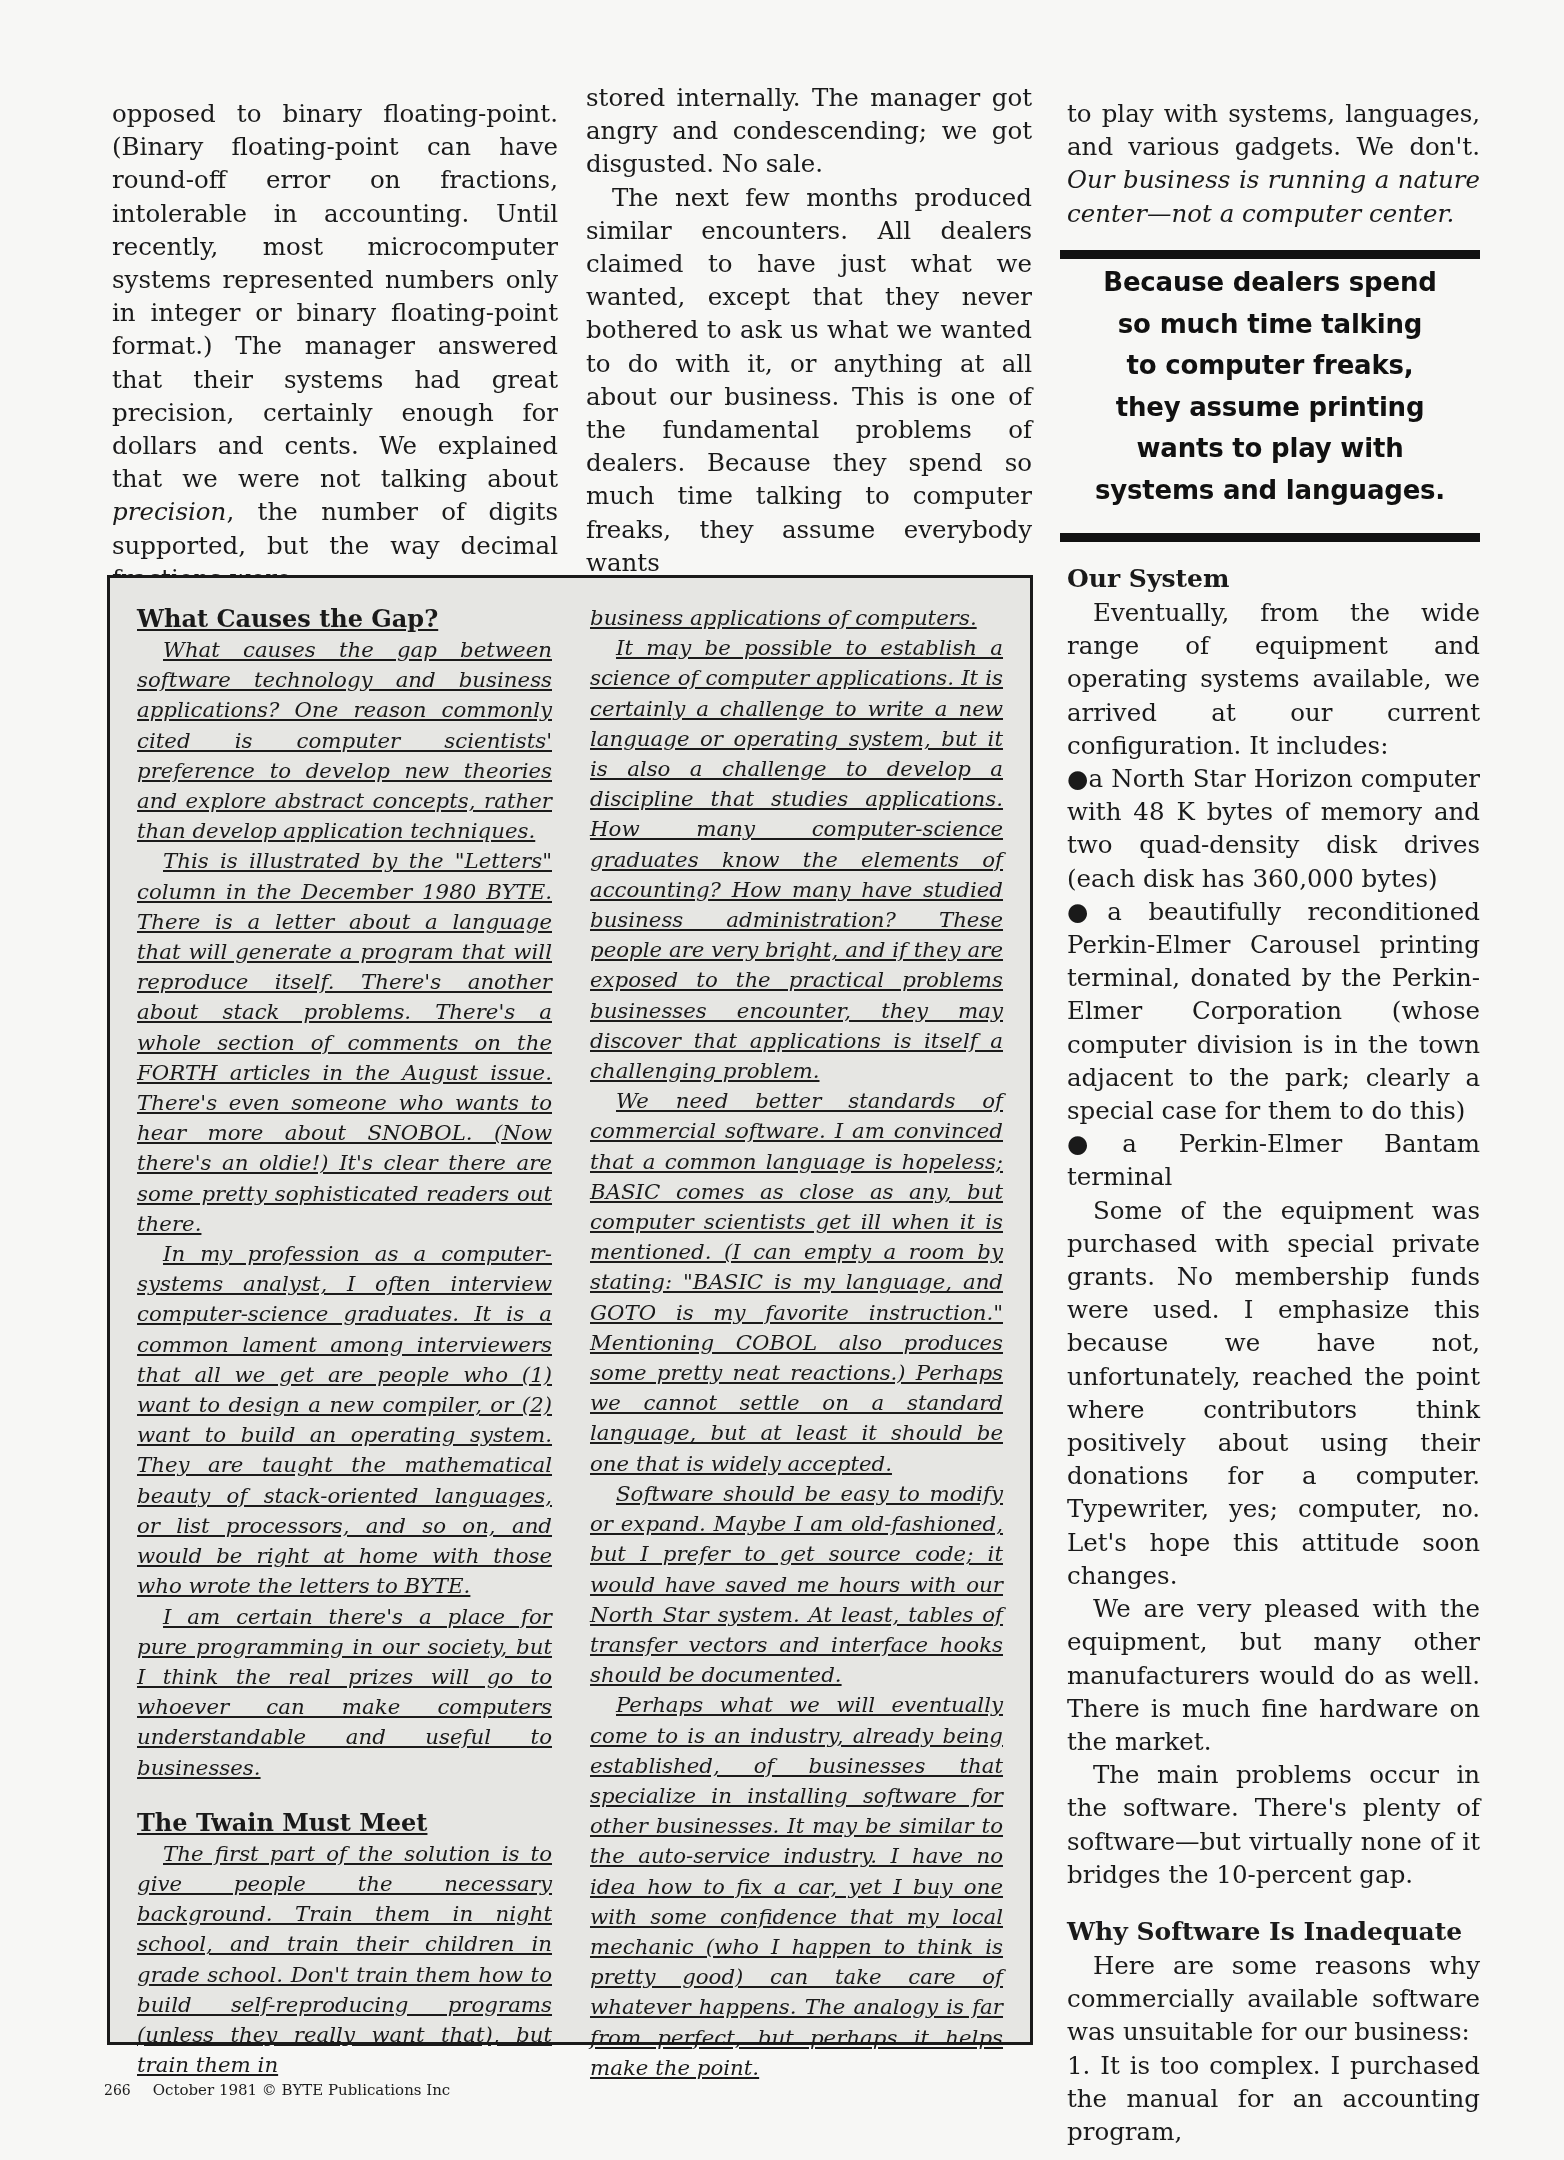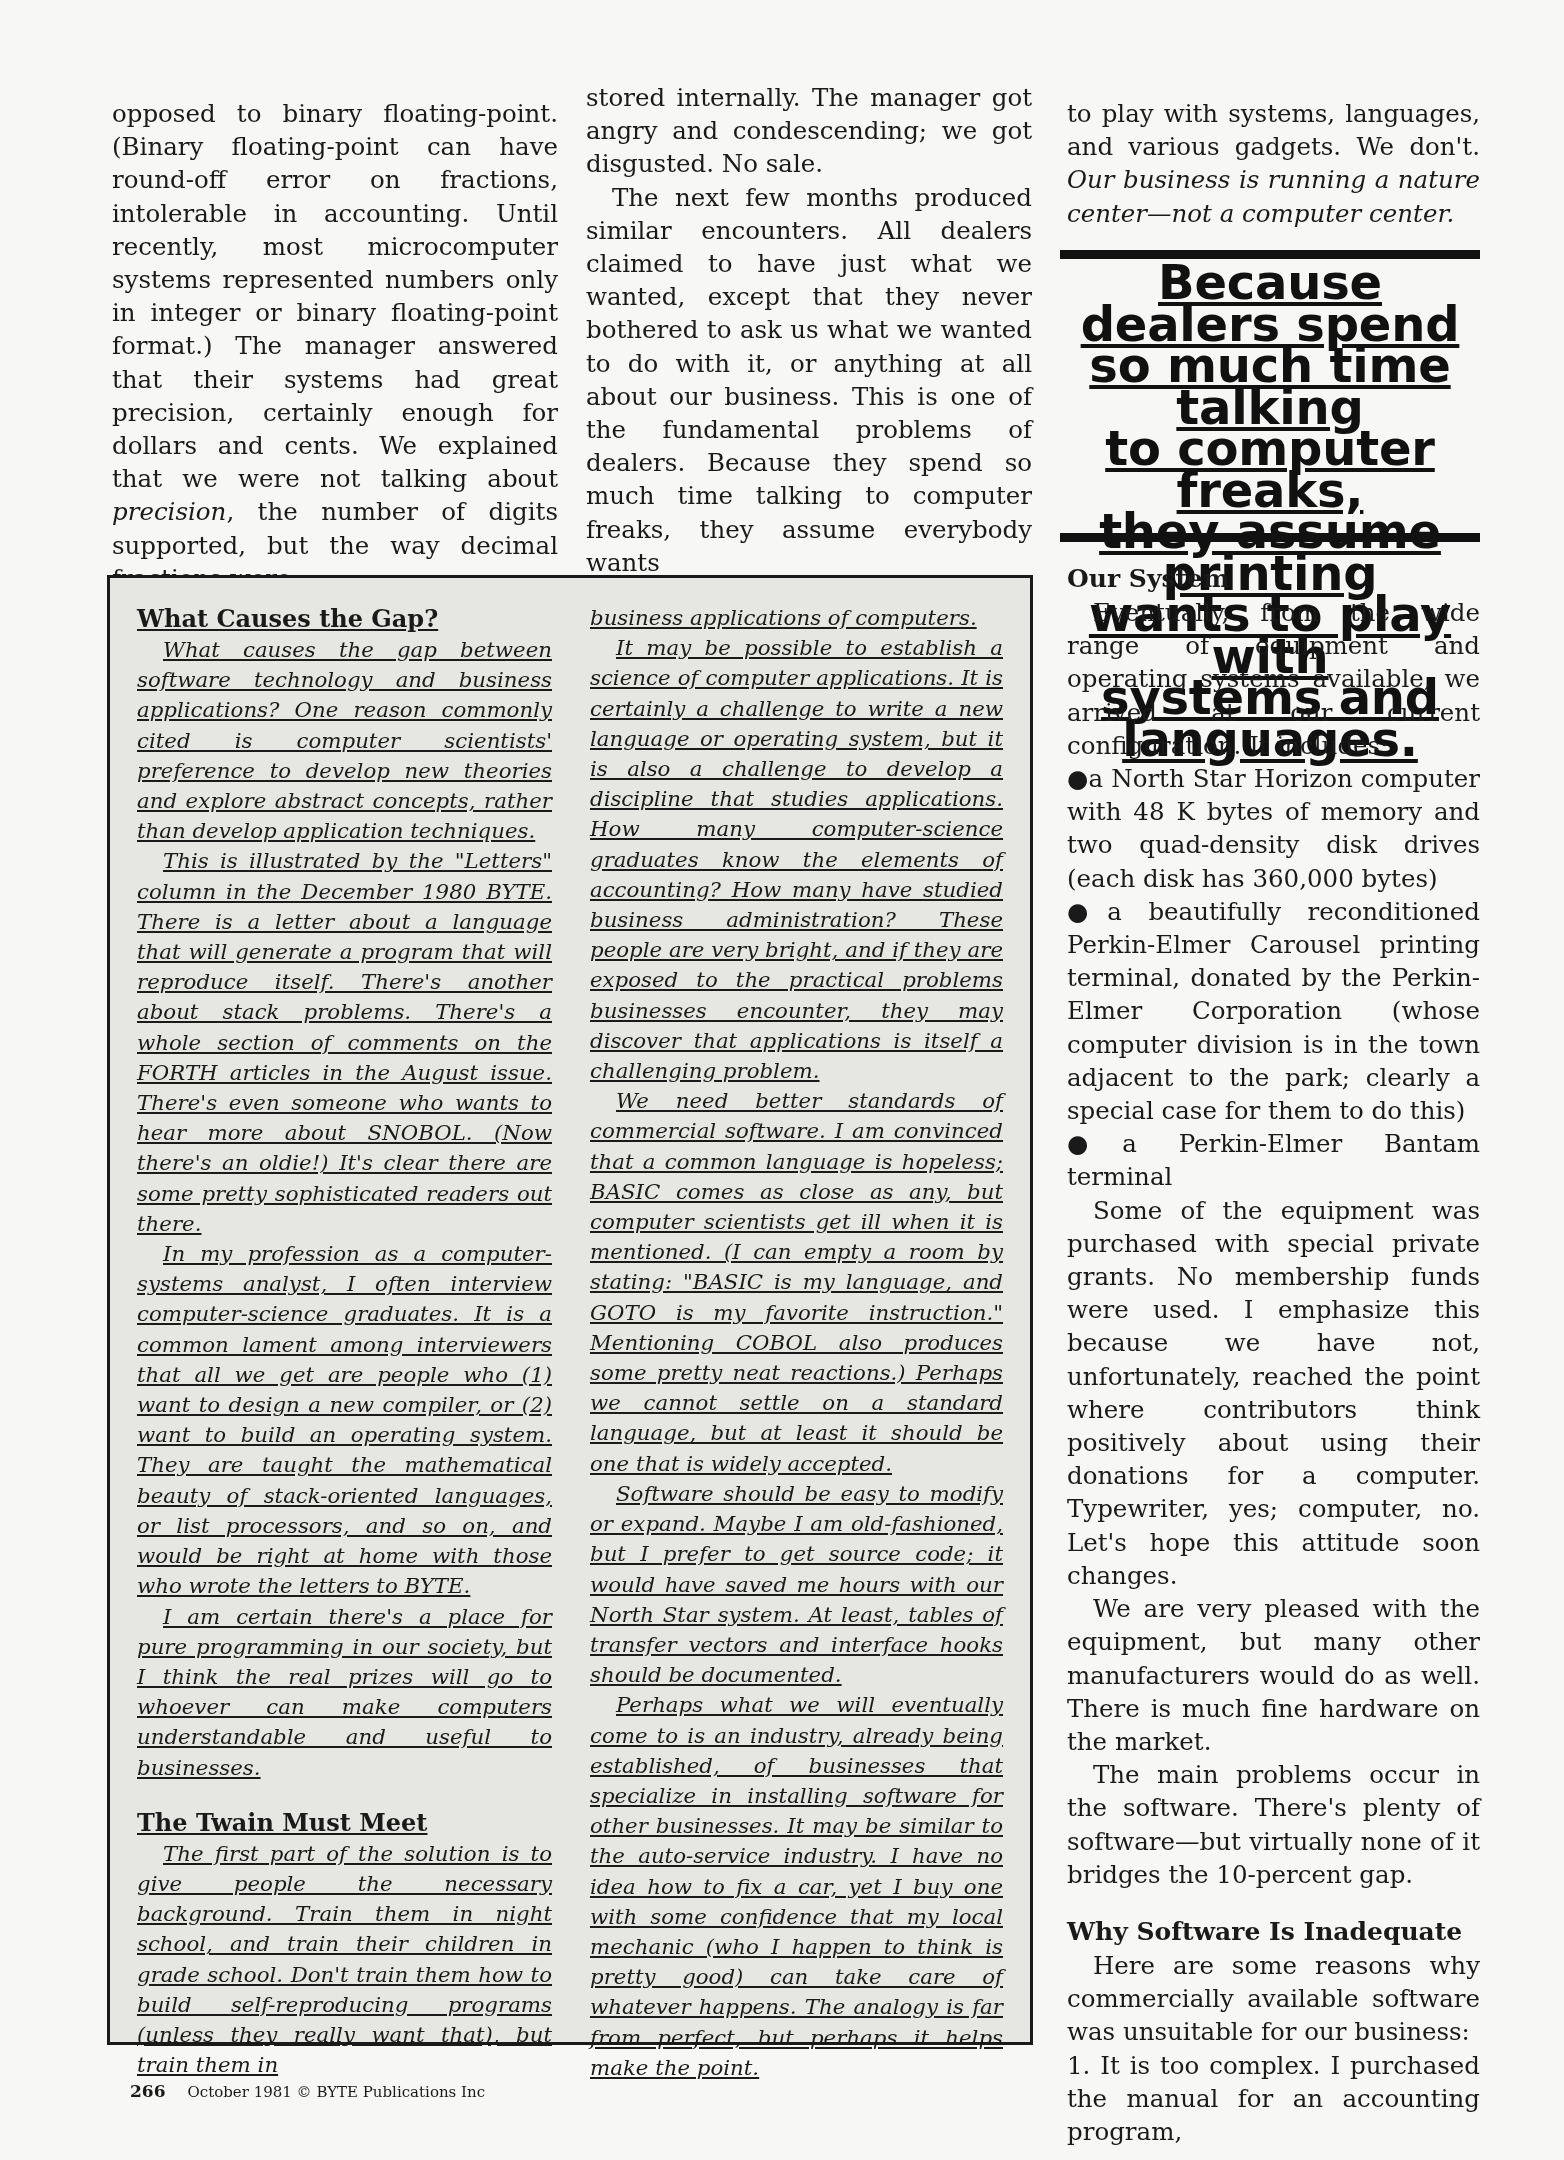--- a/index.html
+++ b/index.html
@@ -12,37 +12,37 @@
   .col p.ind { text-indent:26px; }
   .col p.gap { }
   #c1 { left:112px; top:97px; width:446px; }
   #c2 { left:586px; top:81px; width:446px; }
   #c3 { left:1067px; top:97px; width:413px; }
   .ital { font-style:italic; }
   .rule { position:absolute; left:1060px; width:420px; height:9px; background:#111; }
   .pull {
     position:absolute; left:1055px; top:262px; width:430px; text-align:center;
     font-family:"DejaVu Sans", "Liberation Sans", sans-serif; font-weight:bold;
-    font-size:48px; line-height:41.5px; color:#111; letter-spacing:-0.2px;text-decoration:underline;
+    font-size:26px; line-height:41.5px; color:#111; letter-spacing:-0.2px;
   }
   .pull span { display:block; }
   .box {
     position:absolute; left:107px; top:575px; width:926px; height:1470px;
     background:#e6e6e3; border:3px solid #1a1a1a; box-sizing:border-box;
   }
   .boxcol { position:absolute; font-size:21.3px; line-height:30.2px; text-align:justify; font-style:italic;text-decoration:underline; }
   .boxcol p { margin:0; }
   .boxcol p.ind { text-indent:26px; }
   #b1 { left:137px; top:603px; width:415px; }
   #b2 { left:590px; top:603px; width:413px; }
   .bhead { font-style:normal; font-weight:bold; font-size:24px; line-height:32px; }
   .bhead.gap2 { margin-top:24px; }
   .shead { font-weight:bold; font-size:25px; line-height:34px; }
   .footer { position:absolute; left:104px; top:2081px; font-size:15px; }
-  .footer .pg { font-weight:bold; font-size:17px; margin-right:22px;margin-left:26px; }
+  .footer .pg { font-weight:normal; font-size:14px; margin-right:22px; }
 </style>
 </head>
 <body>
 
 <div id="c1" class="col">
   <p><span>opposed to binary floating-point. (Binary floating-point can have round-off error on fractions, intolerable in accounting. Until recently, most microcomputer systems represented numbers only in integer or binary floating-point format.) The manager answered that their systems had great precision, certainly enough for dollars and cents. We explained that we were not talking about </span><span class="ital">precision</span><span>, the number of digits supported, but the way decimal fractions were</span></p>
 </div>
 
 <div id="c2" class="col">
   <p>stored internally. The manager got angry and condescending; we got disgusted. No sale.</p>

